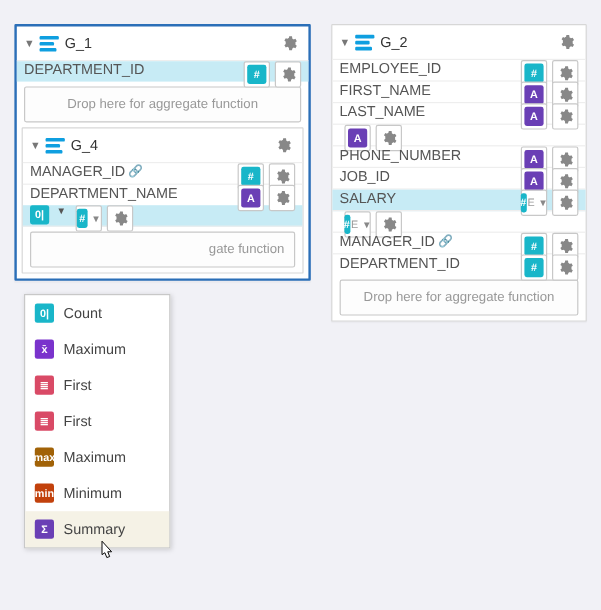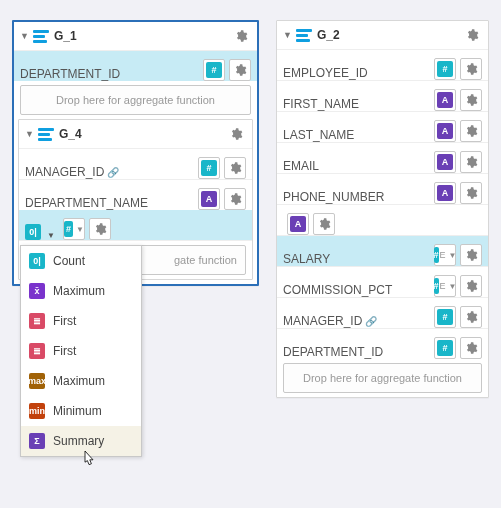--- a/index.html
+++ b/index.html
@@ -7,22 +7,22 @@
     --bg:#f1f1f6; --panel:#ffffff; --line:#d7d7d7; --line2:#c8c8c8;
     --txt:#555; --hdr:#333; --grey:#888; --cyan:#19b6c9; --purple:#6a3fb5;
   }
   html,body{margin:0;padding:0}
   body{background:var(--bg);font:12px "Segoe UI",Arial,sans-serif;color:var(--txt);width:501px;height:508px;overflow:hidden;position:relative}
   .ws{position:relative;width:501px;height:508px}
   .grp{position:absolute;background:var(--panel);border:1px solid var(--line);border-radius:1px;box-shadow:0 1px 1px rgba(0,0,0,.03)}
   .grp.sel{border:2px solid var(--sel-blue)}
   .ghdr{height:28px;display:flex;align-items:center;padding:0 6px;border-bottom:1px solid #eee}
   .ghdr .tri{font-size:9px;color:#777;margin-right:4px}
-  .ghdr .gt{font-weight:bold;color:var(--hdr);flex:1}
-  .row{height:30px;border-bottom:1px solid #eee;display:flex;align-items:flex-end;padding:0 6px}
+  .ghdr .gt{font-weight:normal;color:var(--hdr);flex:1}
+  .row{height:17px;border-bottom:1px solid #eee;display:flex;align-items:flex-start;padding:0 6px}
   .row.last{border-bottom:none}
   .row .fn{flex:1;color:var(--txt);display:flex;align-items:center}
   .row.hl{background:var(--lt-blue)}
   .drop{height:28px;margin:4px 6px;border:1px solid var(--line2);border-radius:2px;background:#fdfdfd;color:#999;display:flex;align-items:center;justify-content:center;font-size:11px}
   .btn{width:20px;height:20px;border:1px solid var(--line2);border-radius:2px;background:#fff;display:flex;align-items:center;justify-content:center;margin-left:4px}
   .btn.bare{border:none;background:transparent}
   .gear{width:14px;height:14px;color:#888}
   .gear svg{display:block}
   .tico{width:16px;height:16px;border-radius:2px;display:flex;align-items:center;justify-content:center;color:#fff;font-size:9px;font-weight:bold;font-family:Arial,sans-serif}
   .tico.num{background:var(--cyan)}
@@ -202,21 +202,20 @@
           </span>
          <span class="btn">
             <span class="gear">
               <svg viewBox="0 0 24 24" width="14" height="14" fill="#888">
                 <path d="M12 8a4 4 0 1 0 0 8 4 4 0 0 0 0-8zm9 4a7 7 0 0 0-.1-1.2l2-1.6-2-3.4-2.4 1a7 7 0 0 0-2-1.2L16 2h-4l-.5 2.6a7 7 0 0 0-2 1.2l-2.4-1-2 3.4 2 1.6A7 7 0 0 0 7 12c0 .4 0 .8.1 1.2l-2 1.6 2 3.4 2.4-1c.6.5 1.3.9 2 1.2L12 22h4l.5-2.6c.7-.3 1.4-.7 2-1.2l2.4 1 2-3.4-2-1.6c.1-.4.1-.8.1-1.2z"></path>
               </svg>
             </span>
           </span>
        </div>
         <div class="row">
-         <span class="fn">EMAIL</span>
          <span class="btn">
             <span class="tico str">A</span>
           </span>
          <span class="btn">
             <span class="gear">
               <svg viewBox="0 0 24 24" width="14" height="14" fill="#888">
                 <path d="M12 8a4 4 0 1 0 0 8 4 4 0 0 0 0-8zm9 4a7 7 0 0 0-.1-1.2l2-1.6-2-3.4-2.4 1a7 7 0 0 0-2-1.2L16 2h-4l-.5 2.6a7 7 0 0 0-2 1.2l-2.4-1-2 3.4 2 1.6A7 7 0 0 0 7 12c0 .4 0 .8.1 1.2l-2 1.6 2 3.4 2.4-1c.6.5 1.3.9 2 1.2L12 22h4l.5-2.6c.7-.3 1.4-.7 2-1.2l2.4 1 2-3.4-2-1.6c.1-.4.1-.8.1-1.2z"></path>
               </svg>
             </span>
           </span>
@@ -228,20 +227,21 @@
           </span>
          <span class="btn">
             <span class="gear">
               <svg viewBox="0 0 24 24" width="14" height="14" fill="#888">
                 <path d="M12 8a4 4 0 1 0 0 8 4 4 0 0 0 0-8zm9 4a7 7 0 0 0-.1-1.2l2-1.6-2-3.4-2.4 1a7 7 0 0 0-2-1.2L16 2h-4l-.5 2.6a7 7 0 0 0-2 1.2l-2.4-1-2 3.4 2 1.6A7 7 0 0 0 7 12c0 .4 0 .8.1 1.2l-2 1.6 2 3.4 2.4-1c.6.5 1.3.9 2 1.2L12 22h4l.5-2.6c.7-.3 1.4-.7 2-1.2l2.4 1 2-3.4-2-1.6c.1-.4.1-.8.1-1.2z"></path>
               </svg>
             </span>
           </span>
        </div>
         <div class="row">
+         <span class="fn">JOB_ID</span>
          <span class="btn">
             <span class="tico str">A</span>
           </span>
          <span class="btn">
             <span class="gear">
               <svg viewBox="0 0 24 24" width="14" height="14" fill="#888">
                 <path d="M12 8a4 4 0 1 0 0 8 4 4 0 0 0 0-8zm9 4a7 7 0 0 0-.1-1.2l2-1.6-2-3.4-2.4 1a7 7 0 0 0-2-1.2L16 2h-4l-.5 2.6a7 7 0 0 0-2 1.2l-2.4-1-2 3.4 2 1.6A7 7 0 0 0 7 12c0 .4 0 .8.1 1.2l-2 1.6 2 3.4 2.4-1c.6.5 1.3.9 2 1.2L12 22h4l.5-2.6c.7-.3 1.4-.7 2-1.2l2.4 1 2-3.4-2-1.6c.1-.4.1-.8.1-1.2z"></path>
               </svg>
             </span>
           </span>
@@ -255,21 +255,20 @@
           </span>
          <span class="btn">
             <span class="gear">
               <svg viewBox="0 0 24 24" width="14" height="14" fill="#888">
                 <path d="M12 8a4 4 0 1 0 0 8 4 4 0 0 0 0-8zm9 4a7 7 0 0 0-.1-1.2l2-1.6-2-3.4-2.4 1a7 7 0 0 0-2-1.2L16 2h-4l-.5 2.6a7 7 0 0 0-2 1.2l-2.4-1-2 3.4 2 1.6A7 7 0 0 0 7 12c0 .4 0 .8.1 1.2l-2 1.6 2 3.4 2.4-1c.6.5 1.3.9 2 1.2L12 22h4l.5-2.6c.7-.3 1.4-.7 2-1.2l2.4 1 2-3.4-2-1.6c.1-.4.1-.8.1-1.2z"></path>
               </svg>
             </span>
           </span>
        </div>
         <div class="row">
-         <span class="fn">COMMISSION_PCT</span>
          <span class="btn">
             <span class="tico calc">#</span>
             <span class="etxt" style="font-size:9px;margin-left:1px">E</span>
             <span class="dd">▼</span>
           </span>
          <span class="btn">
             <span class="gear">
               <svg viewBox="0 0 24 24" width="14" height="14" fill="#888">
                 <path d="M12 8a4 4 0 1 0 0 8 4 4 0 0 0 0-8zm9 4a7 7 0 0 0-.1-1.2l2-1.6-2-3.4-2.4 1a7 7 0 0 0-2-1.2L16 2h-4l-.5 2.6a7 7 0 0 0-2 1.2l-2.4-1-2 3.4 2 1.6A7 7 0 0 0 7 12c0 .4 0 .8.1 1.2l-2 1.6 2 3.4 2.4-1c.6.5 1.3.9 2 1.2L12 22h4l.5-2.6c.7-.3 1.4-.7 2-1.2l2.4 1 2-3.4-2-1.6c.1-.4.1-.8.1-1.2z"></path>
               </svg>

